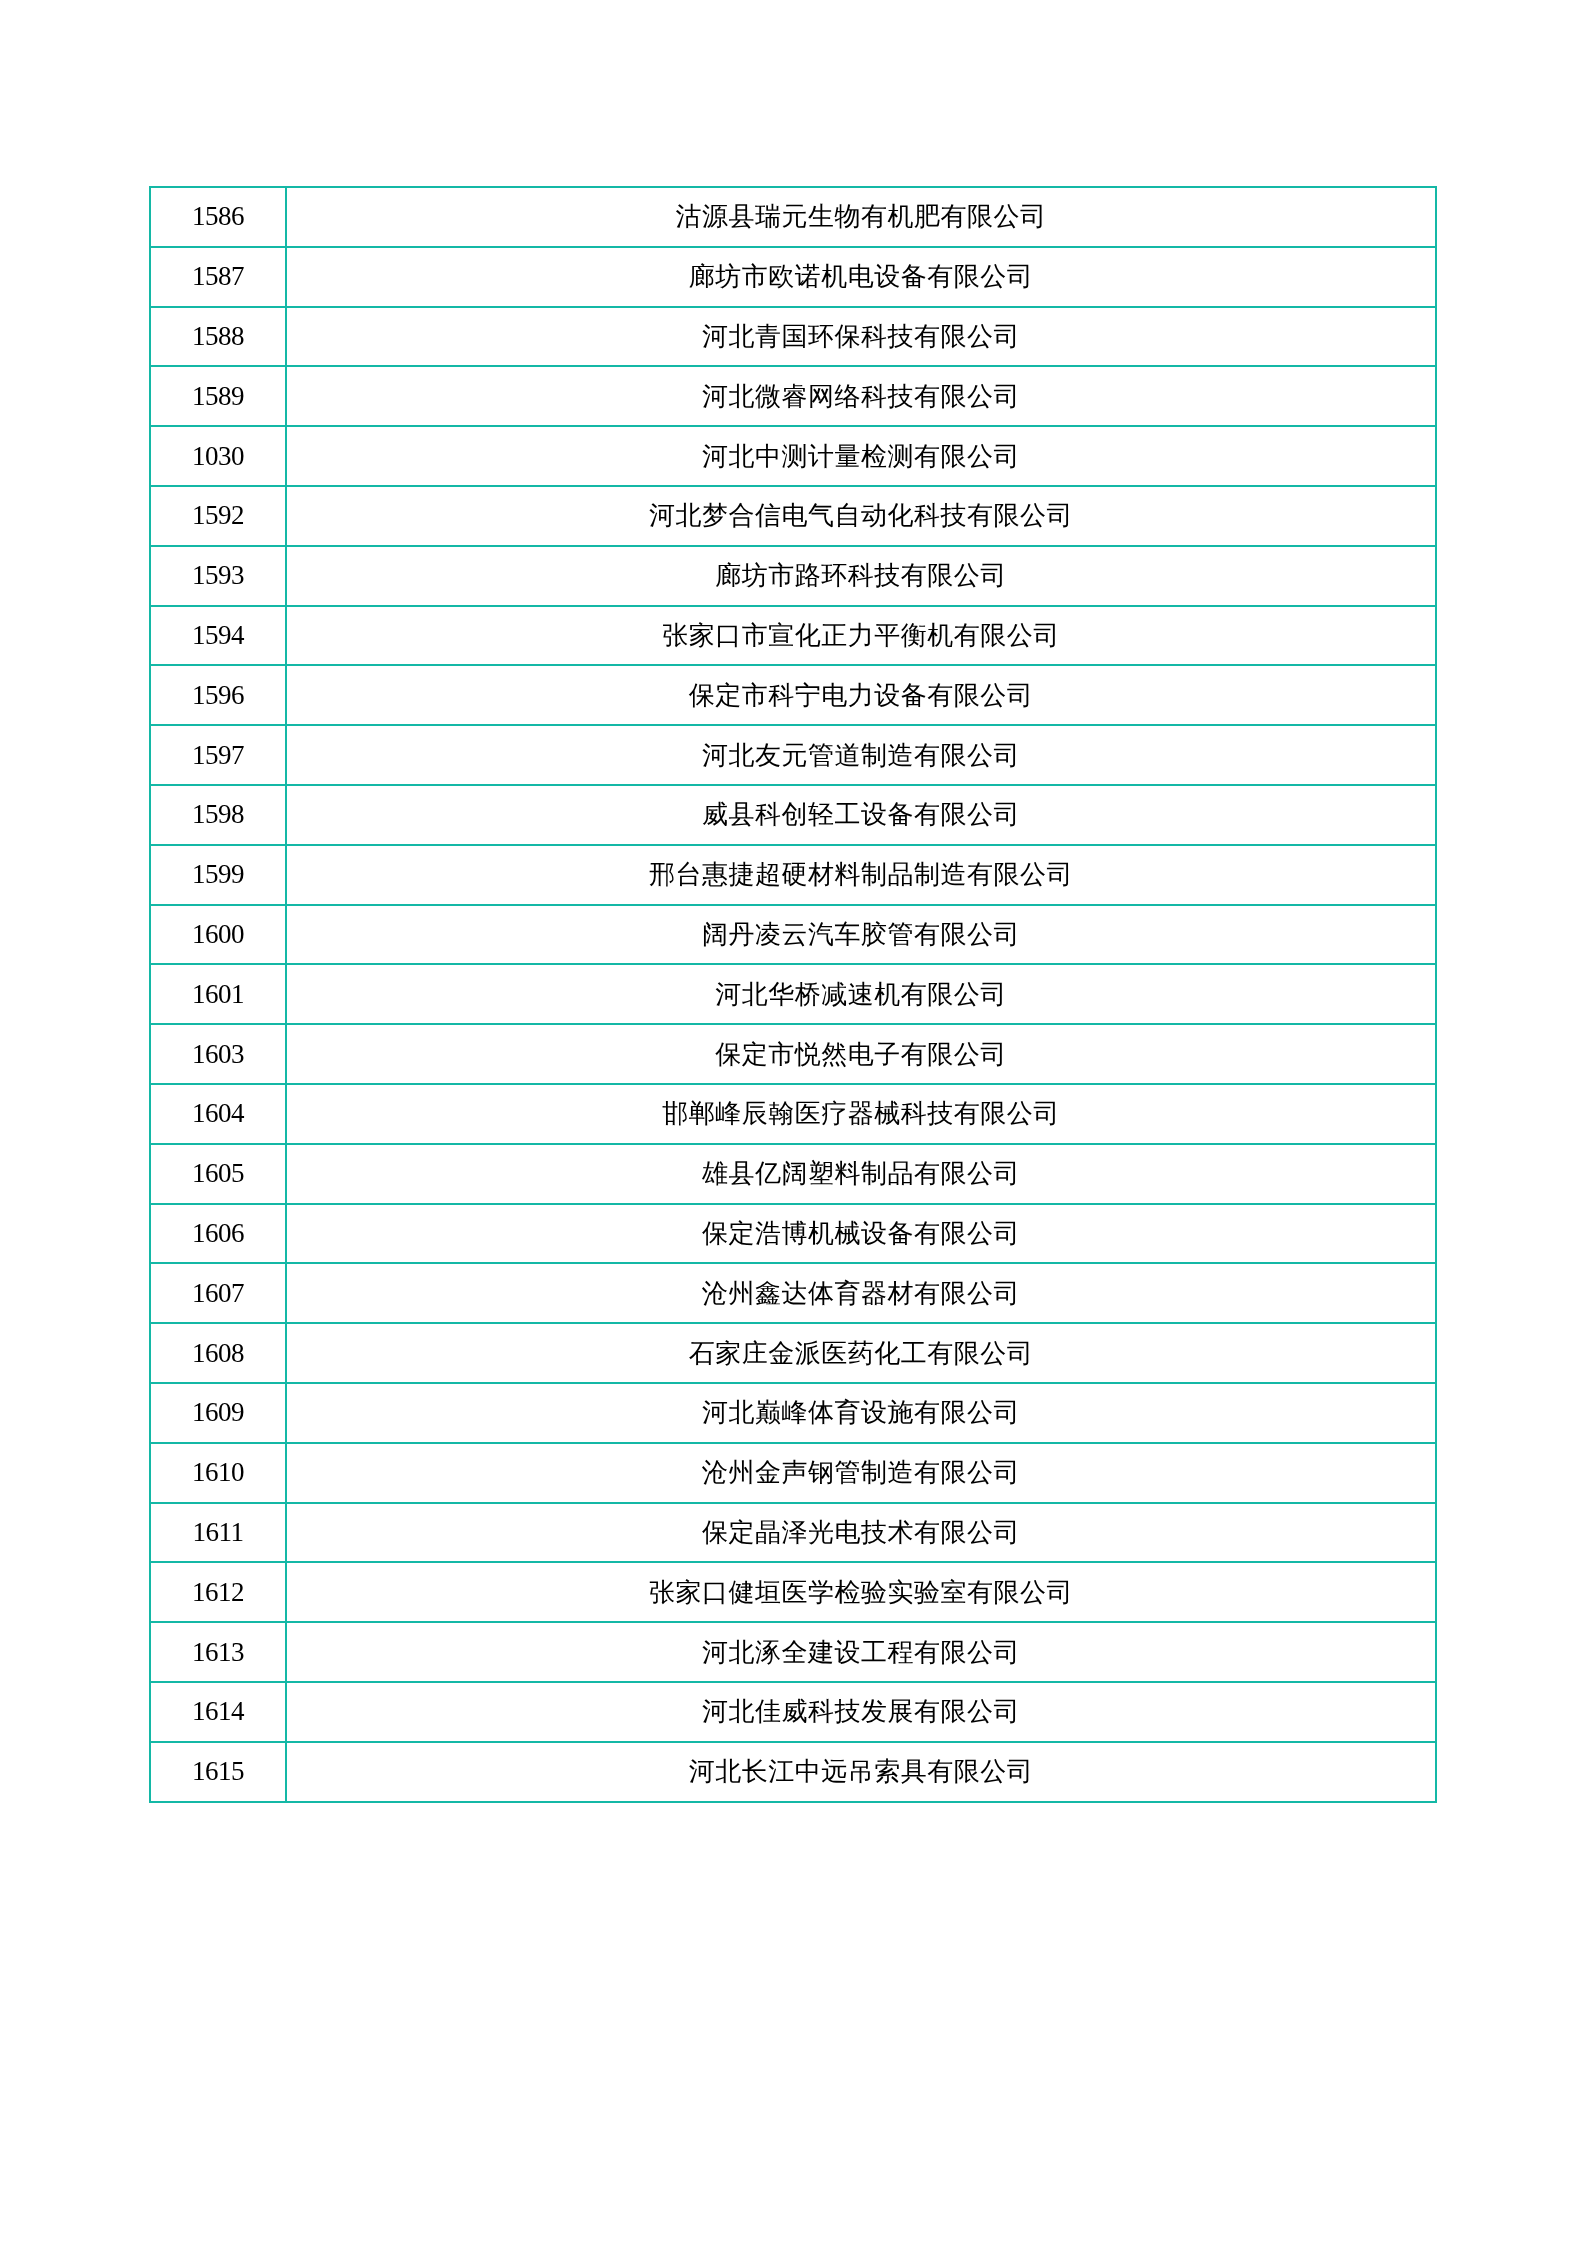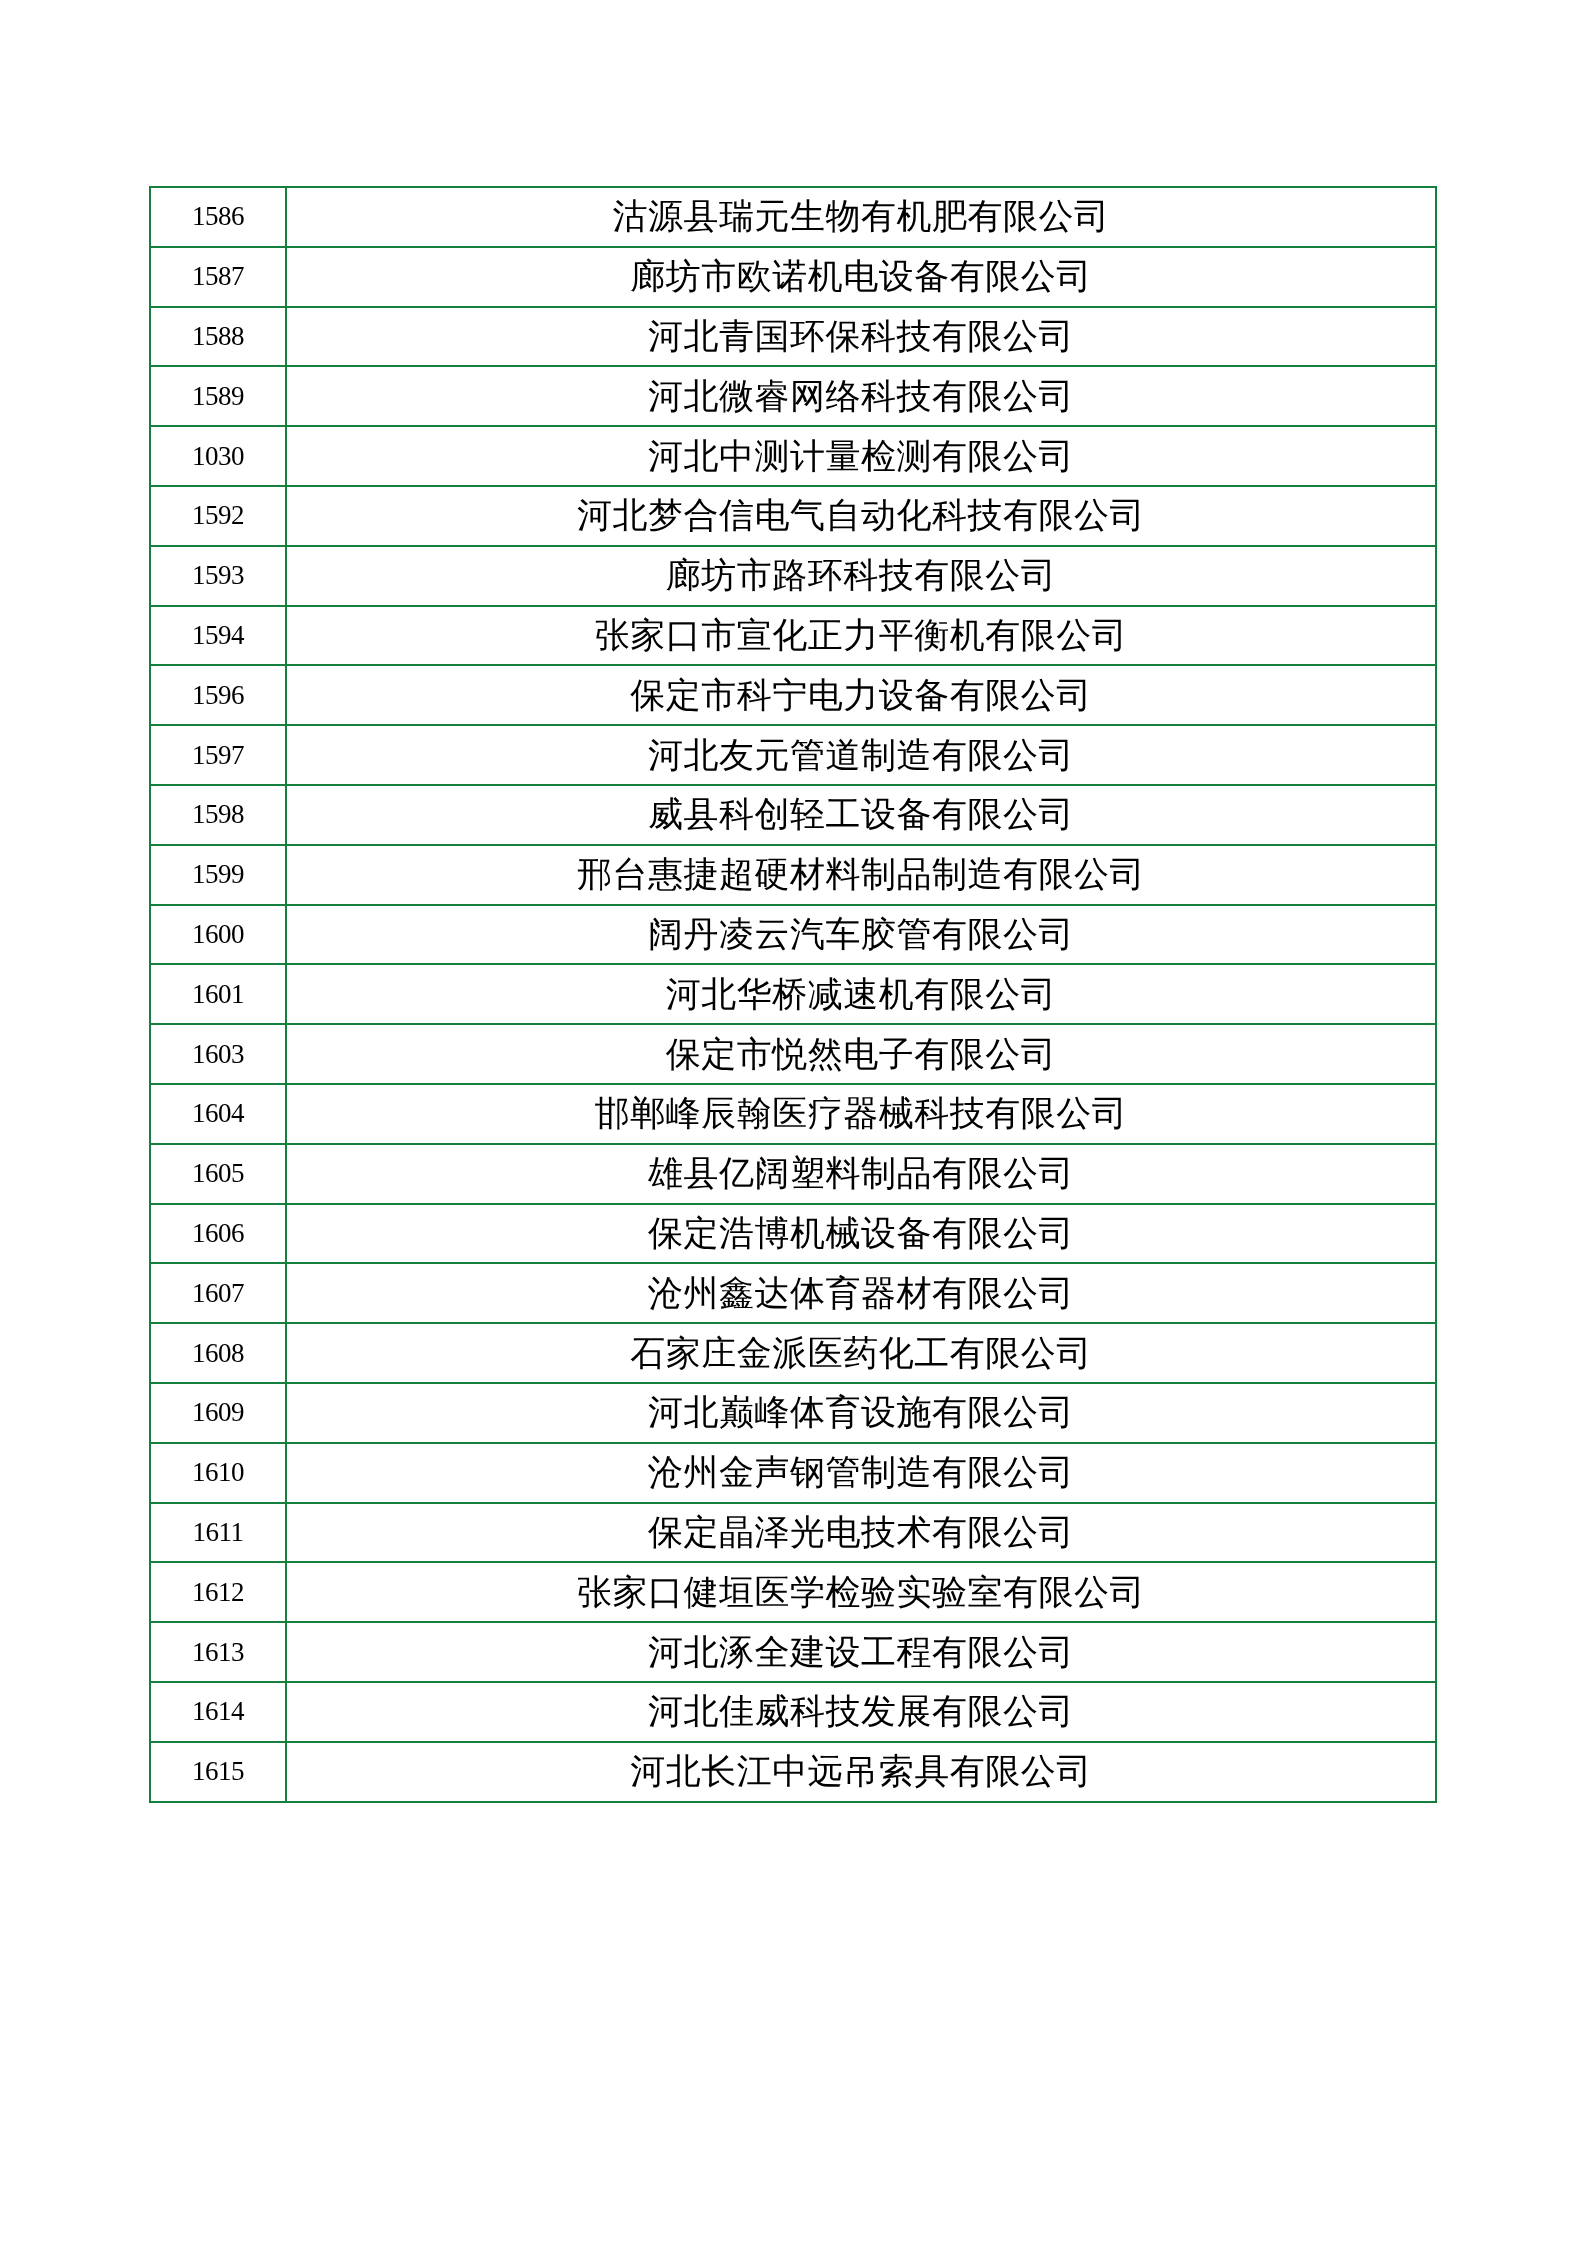--- a/index.html
+++ b/index.html
@@ -17,38 +17,38 @@
     }
     .page-table {
       position: absolute;
       left: 149px;
       top: 186px;
       width: 1286px;
       border-collapse: collapse;
       table-layout: fixed;
     }
     .page-table td {
-      border: 2px solid #15803d;
+      border: 2px solid #14b8a6;
       height: 57.8px;
       padding: 0;
       text-align: center;
       vertical-align: middle;
       white-space: nowrap;
       overflow: hidden;
     }
     .page-table col.c-num { width: 136px; }
     .page-table col.c-name { width: 1150px; }
     .cell-num {
       font-family: "Liberation Serif", "DejaVu Serif", serif;
       font-size: 27px;
       letter-spacing: -0.5px;
     }
     .cell-name {
       font-family: "DejaVu Serif", "Liberation Serif", serif;
-      font-size: 35px;
+      font-size: 26px;
       letter-spacing: 0.5px;
     }
   </style>
 </head>
 <body>
 
 <table class="page-table">
   <colgroup>
     <col class="c-num">
     <col class="c-name">

